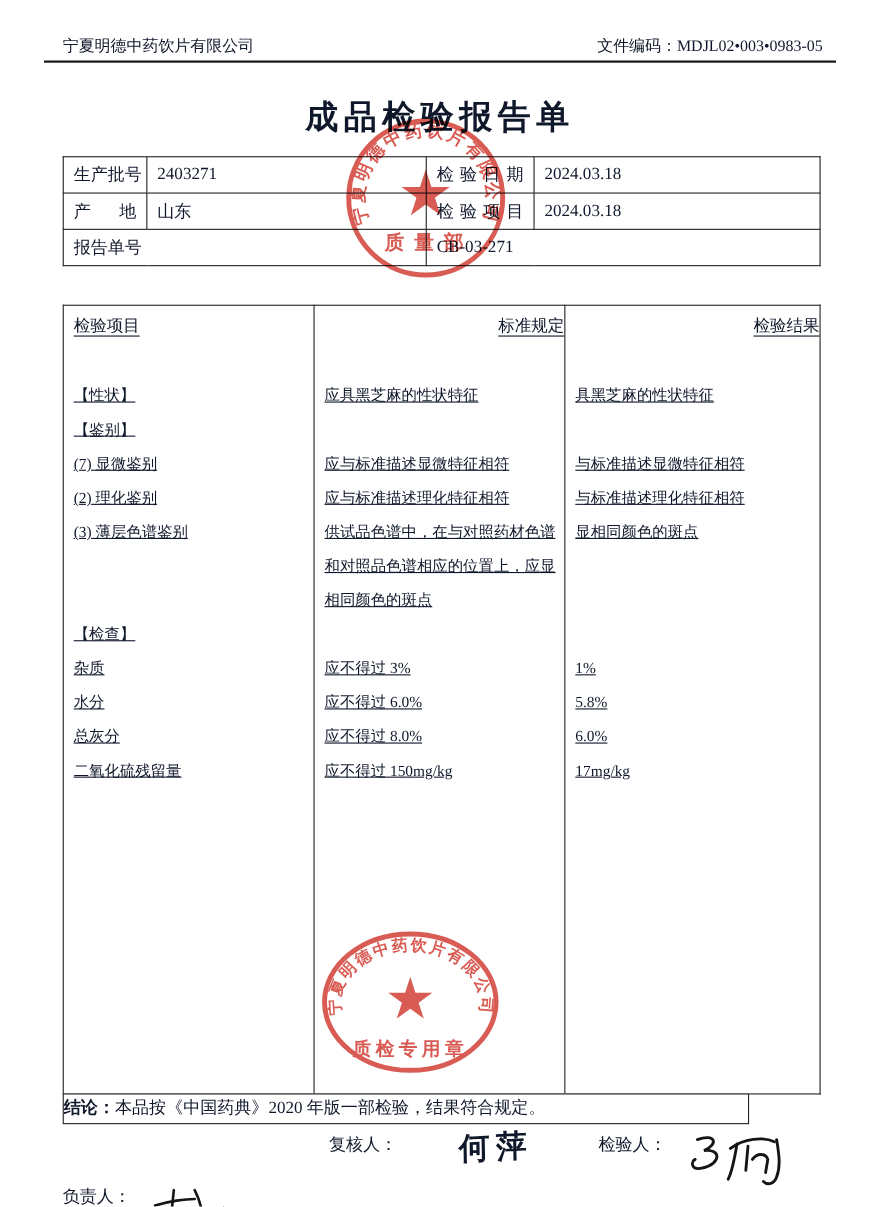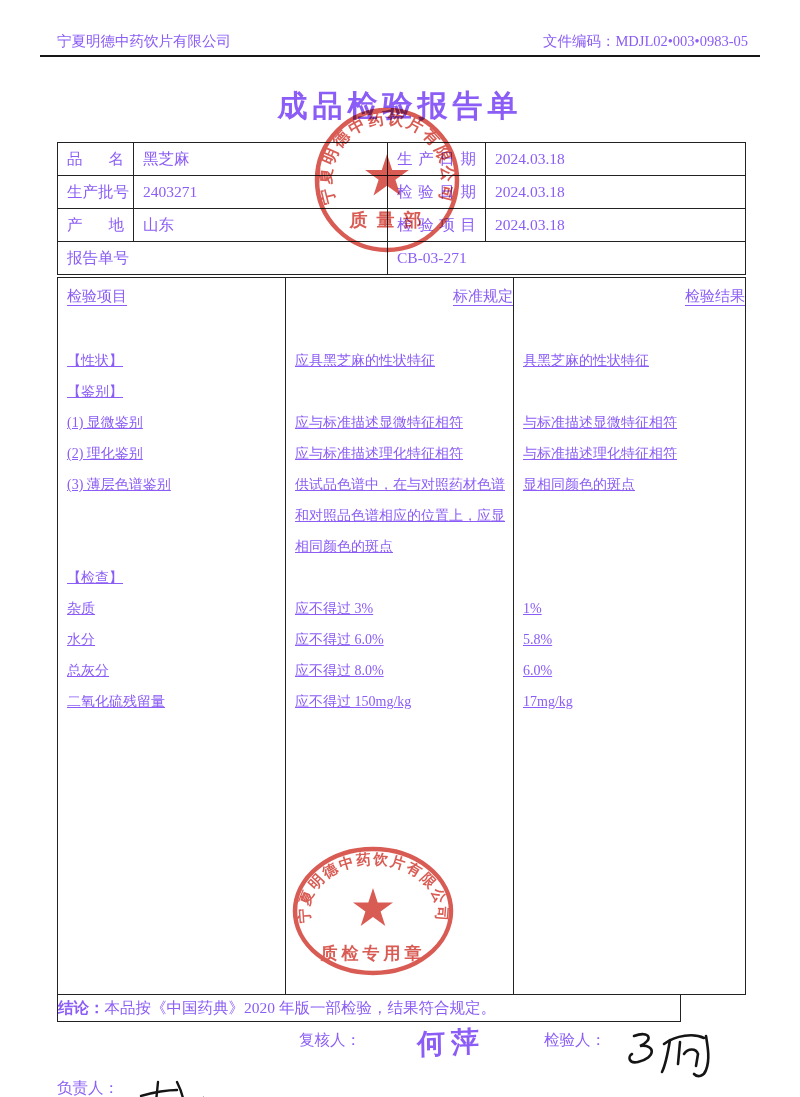--- a/index.html
+++ b/index.html
@@ -1,18 +1,18 @@
 <!DOCTYPE html>
 <html><head>
 <meta charset="utf-8">
 <style>
   html,body{margin:0;padding:0;background:#ffffff;}
   .page{
     position:relative;width:800px;height:1097px;background:#ffffff;overflow:hidden;
-    font-family:"Liberation Serif","DejaVu Serif",serif;color:#8b5cf6;
+    font-family:"Liberation Serif","DejaVu Serif",serif;color:#0f172a;
   }
   
   .doc-header{position:absolute;left:57px;top:32px;width:691px;display:flex;
     justify-content:space-between;font-size:14.5px;}
   .header-rule{position:absolute;left:40px;top:55px;width:720px;height:2px;background:#161616;}
   .title{position:absolute;left:0;top:86px;width:100%;margin:0;text-align:center;
     font-size:30px;font-weight:bold;letter-spacing:5px;}
   
   table{border-collapse:collapse;}
   .info-table{position:absolute;left:57px;top:142px;width:688px;table-layout:fixed;}
@@ -60,26 +60,20 @@
   <h1 class="title">成品检验报告单</h1>
 
   <table class="info-table">
     <colgroup>
         <col style="width:76px">
         <col style="width:254px">
         <col style="width:98px">
         <col style="width:260px">
       </colgroup>
     <tbody>
-        <tr>
-      <td class="just">品名</td>
-      <td>黑芝麻</td>
-      <td class="just">生产日期</td>
-      <td>2024.03.18</td>
-    </tr>
     <tr>
       <td class="just">生产批号</td>
       <td>2403271</td>
       <td class="just">检验日期</td>
       <td>2024.03.18</td>
     </tr>
     <tr>
       <td class="just">产地</td>
       <td>山东</td>
       <td class="just">检验项目</td>
@@ -98,21 +92,21 @@
         <col style="width:228px">
         <col style="width:232px">
       </colgroup>
     <tbody>
         <tr>
       <td>
         <div class="t2-head left"><span>检验项目</span></div>
         <div class="t2-lines">
           <div class="t2-line">【性状】</div>
           <div class="t2-line">【鉴别】</div>
-          <div class="t2-line">(1) 显微鉴别</div>
+          <div class="t2-line">(7) 显微鉴别</div>
           <div class="t2-line">(2) 理化鉴别</div>
           <div class="t2-line">(3) 薄层色谱鉴别</div>
           <div class="t2-line"></div>
           <div class="t2-line"></div>
           <div class="t2-line">【检查】</div>
           <div class="t2-line">杂质</div>
           <div class="t2-line">水分</div>
           <div class="t2-line">总灰分</div>
           <div class="t2-line">二氧化硫残留量</div>
         </div>

